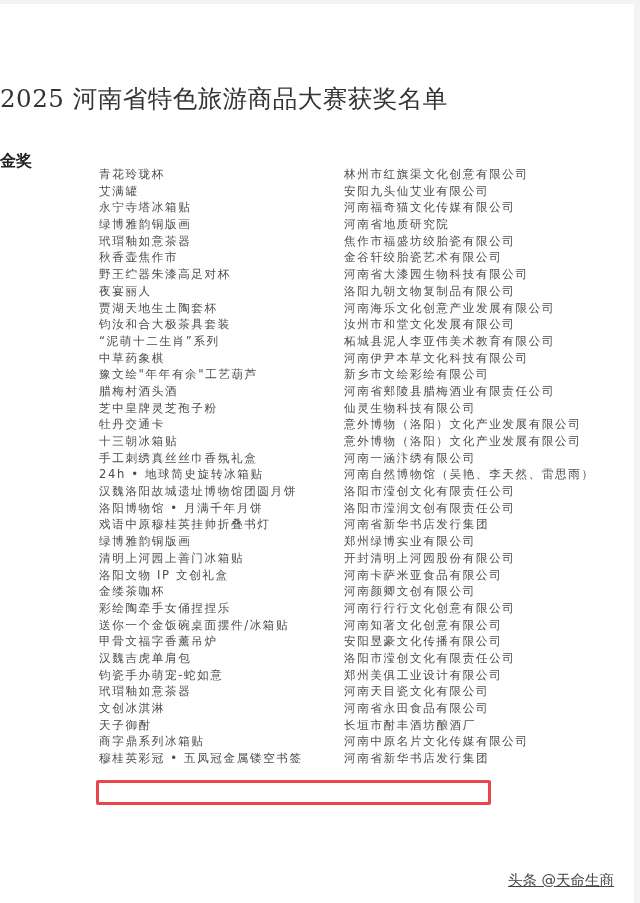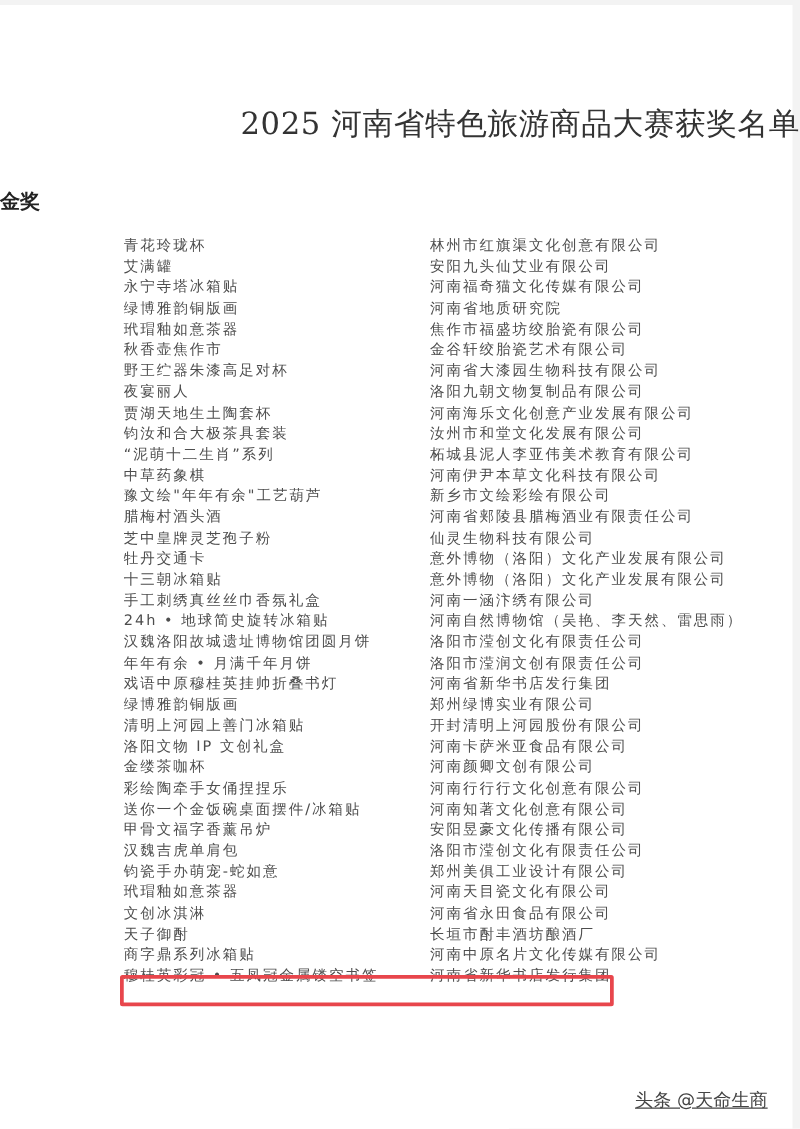--- a/index.html
+++ b/index.html
@@ -9,32 +9,32 @@
     font-family: "DejaVu Sans", "Liberation Sans", sans-serif;
     color: #4a4a4a;
     position: relative;
   }
   .page {
     position: absolute; left: 0; top: 4px; width: 634px; height: 899px;
     background: #ffffff;
   }
   .title {
     position: absolute; left: 0; width: 640px; top: 82px;
-    text-align: right;
+    text-align: left;
     font-family: "DejaVu Serif", "Liberation Serif", serif;
     font-size: 24.5px; color: #333333; letter-spacing: 0.5px;
     white-space: nowrap;
   }
   .section {
     position: absolute; left: 0; width: 564px; top: 151px;
     font-weight: bold;
     font-size: 16px; color: #222222;
   }
   .list {
-    position: absolute; left: 99px; top: 188px; width: 460px; text-decoration: underline;
+    position: absolute; left: 99px; top: 166px; width: 460px; text-decoration: underline;
   }
   .row {
     height: 16.7px; line-height: 16.7px; position: relative;
     font-size: 11.6px; white-space: nowrap; color: #4d4d4d;
     letter-spacing: 1.6px;
   }
   .row .product { position: absolute; left: 0; }
   .row .company { position: absolute; left: 201px; margin-left: 44px; }
   .highlight {
     position: absolute; left: 96px; top: 780px; width: 389px; height: 19px;
@@ -131,21 +131,21 @@
     </div>
     <div class="row">
       <span class="product">24h • 地球简史旋转冰箱贴</span>
       <span class="company">河南自然博物馆（吴艳、李天然、雷思雨）</span>
     </div>
     <div class="row">
       <span class="product">汉魏洛阳故城遗址博物馆团圆月饼</span>
       <span class="company">洛阳市滢创文化有限责任公司</span>
     </div>
     <div class="row">
-      <span class="product">年年有余 • 月满千年月饼</span>
+      <span class="product">洛阳博物馆 • 月满千年月饼</span>
       <span class="company">洛阳市滢润文创有限责任公司</span>
     </div>
     <div class="row">
       <span class="product">戏语中原穆桂英挂帅折叠书灯</span>
       <span class="company">河南省新华书店发行集团</span>
     </div>
     <div class="row">
       <span class="product">绿博雅韵铜版画</span>
       <span class="company">郑州绿博实业有限公司</span>
     </div>

